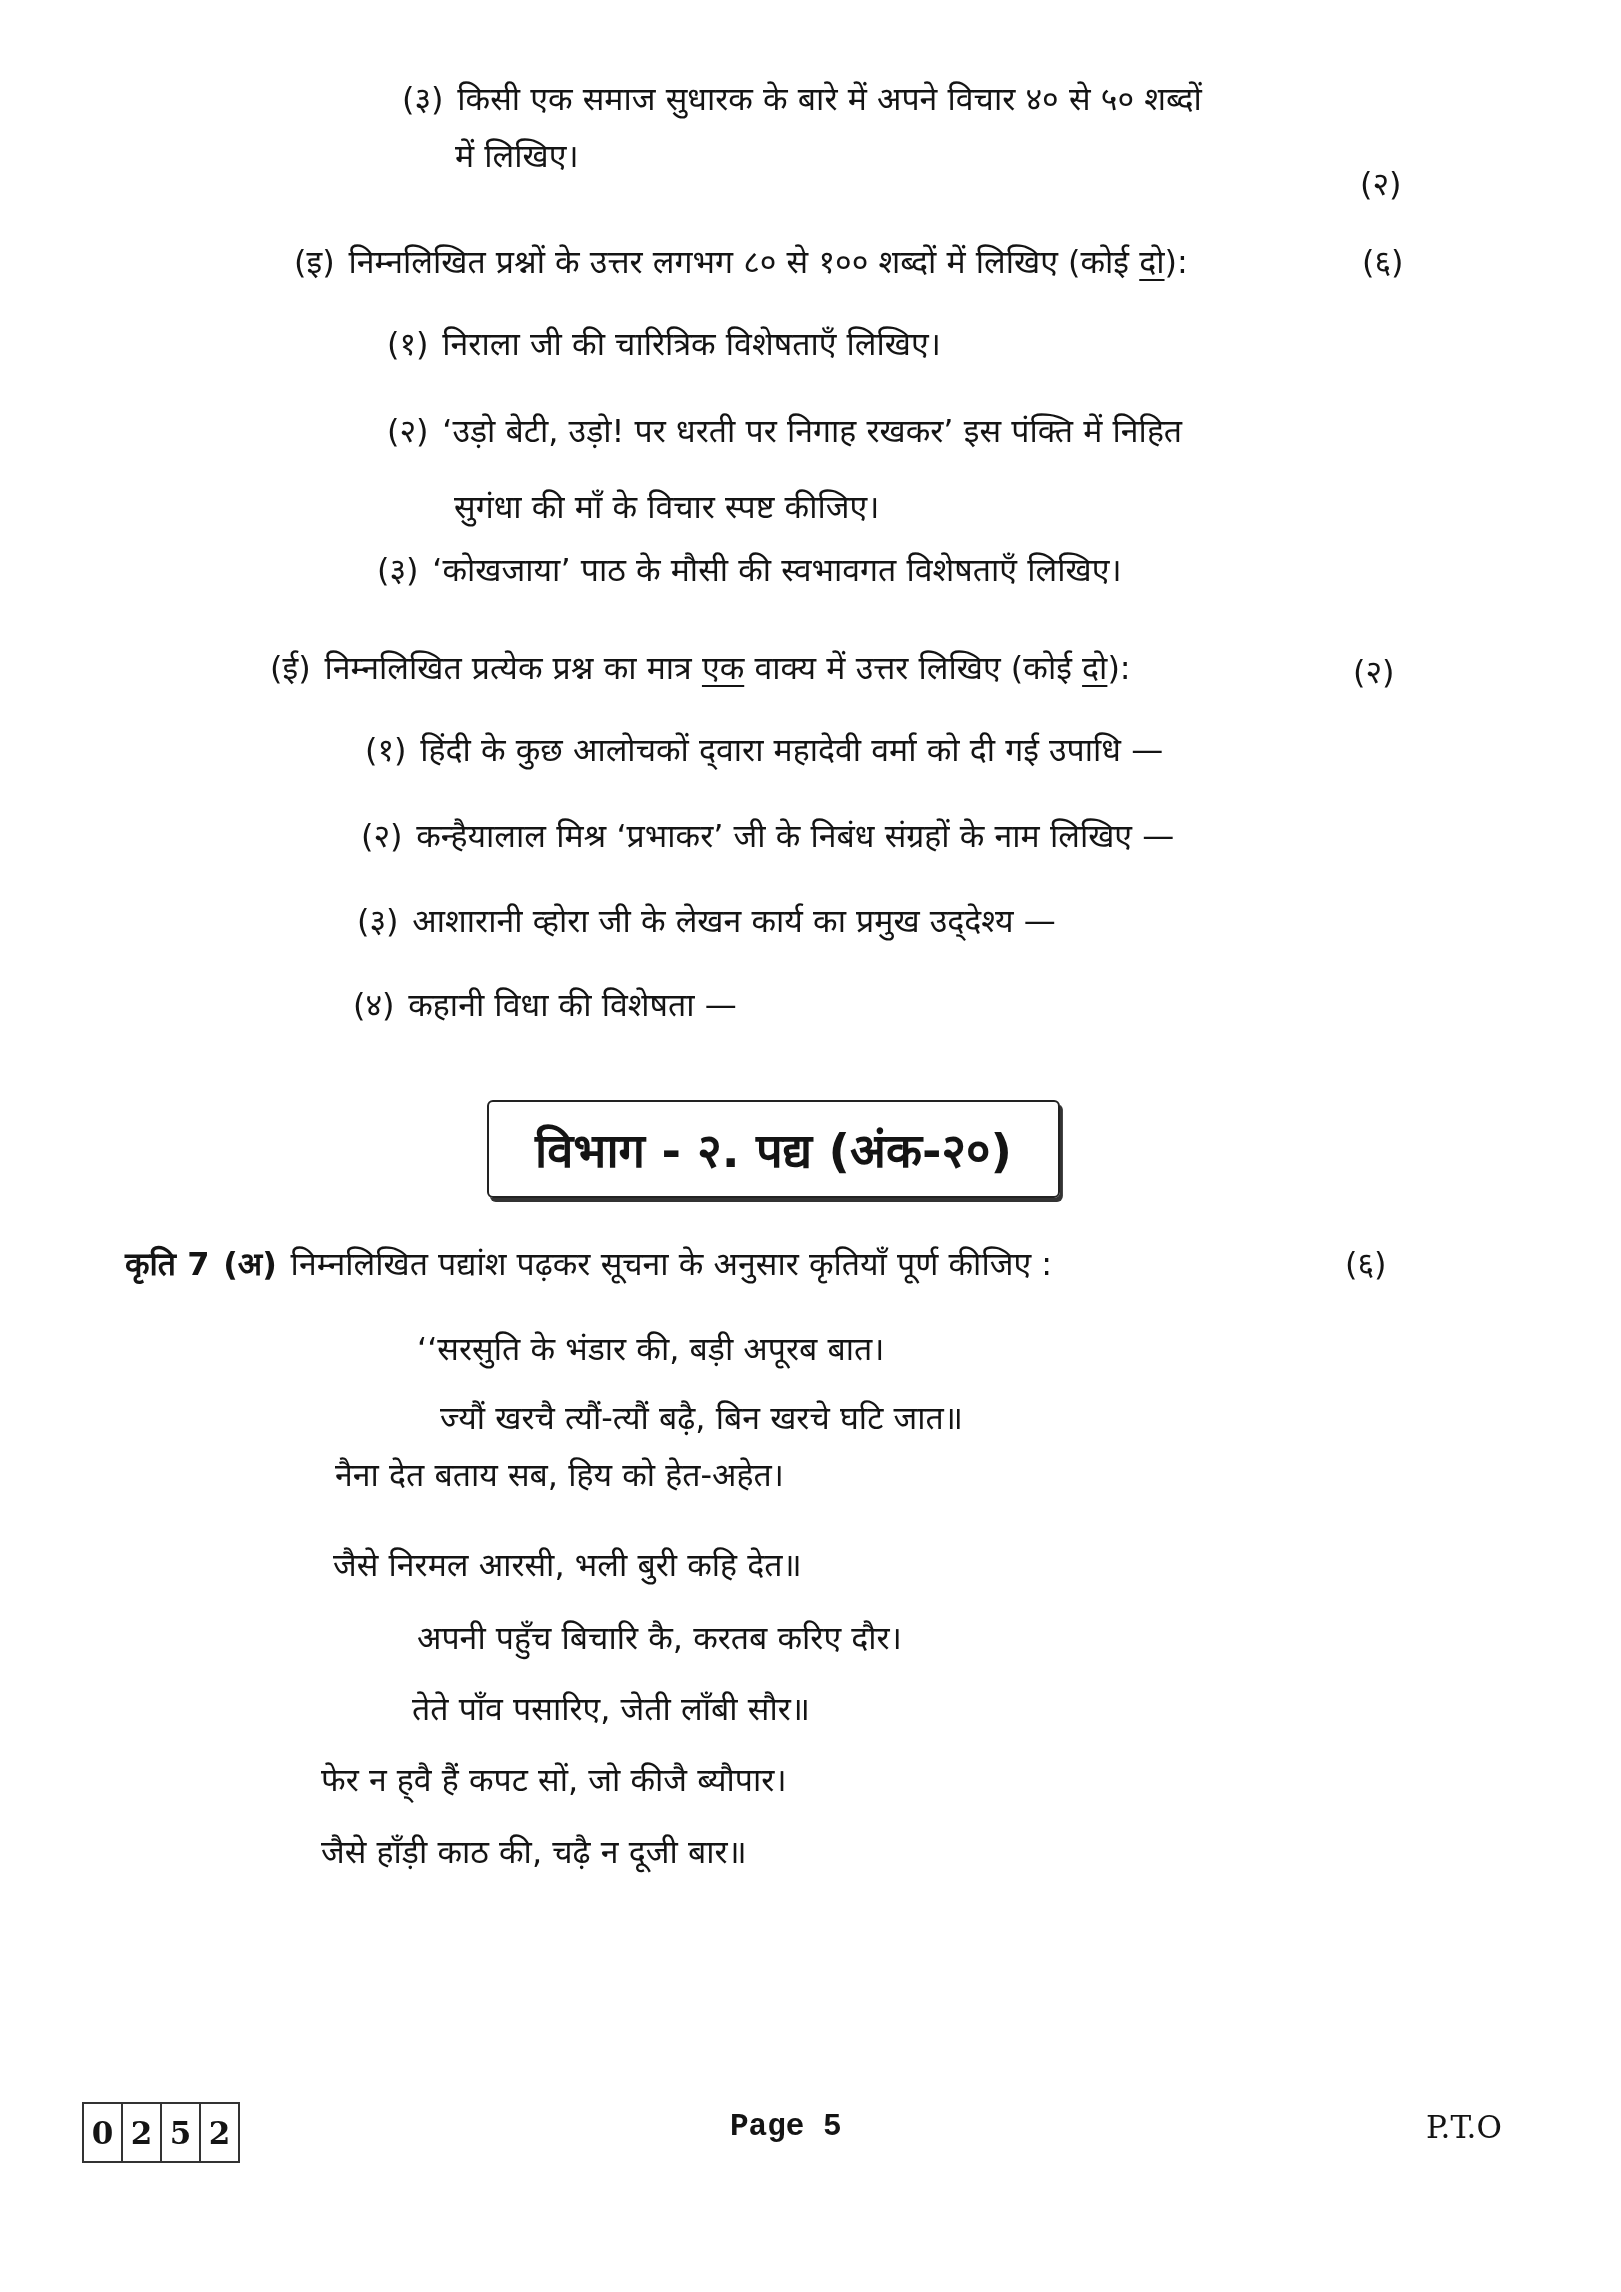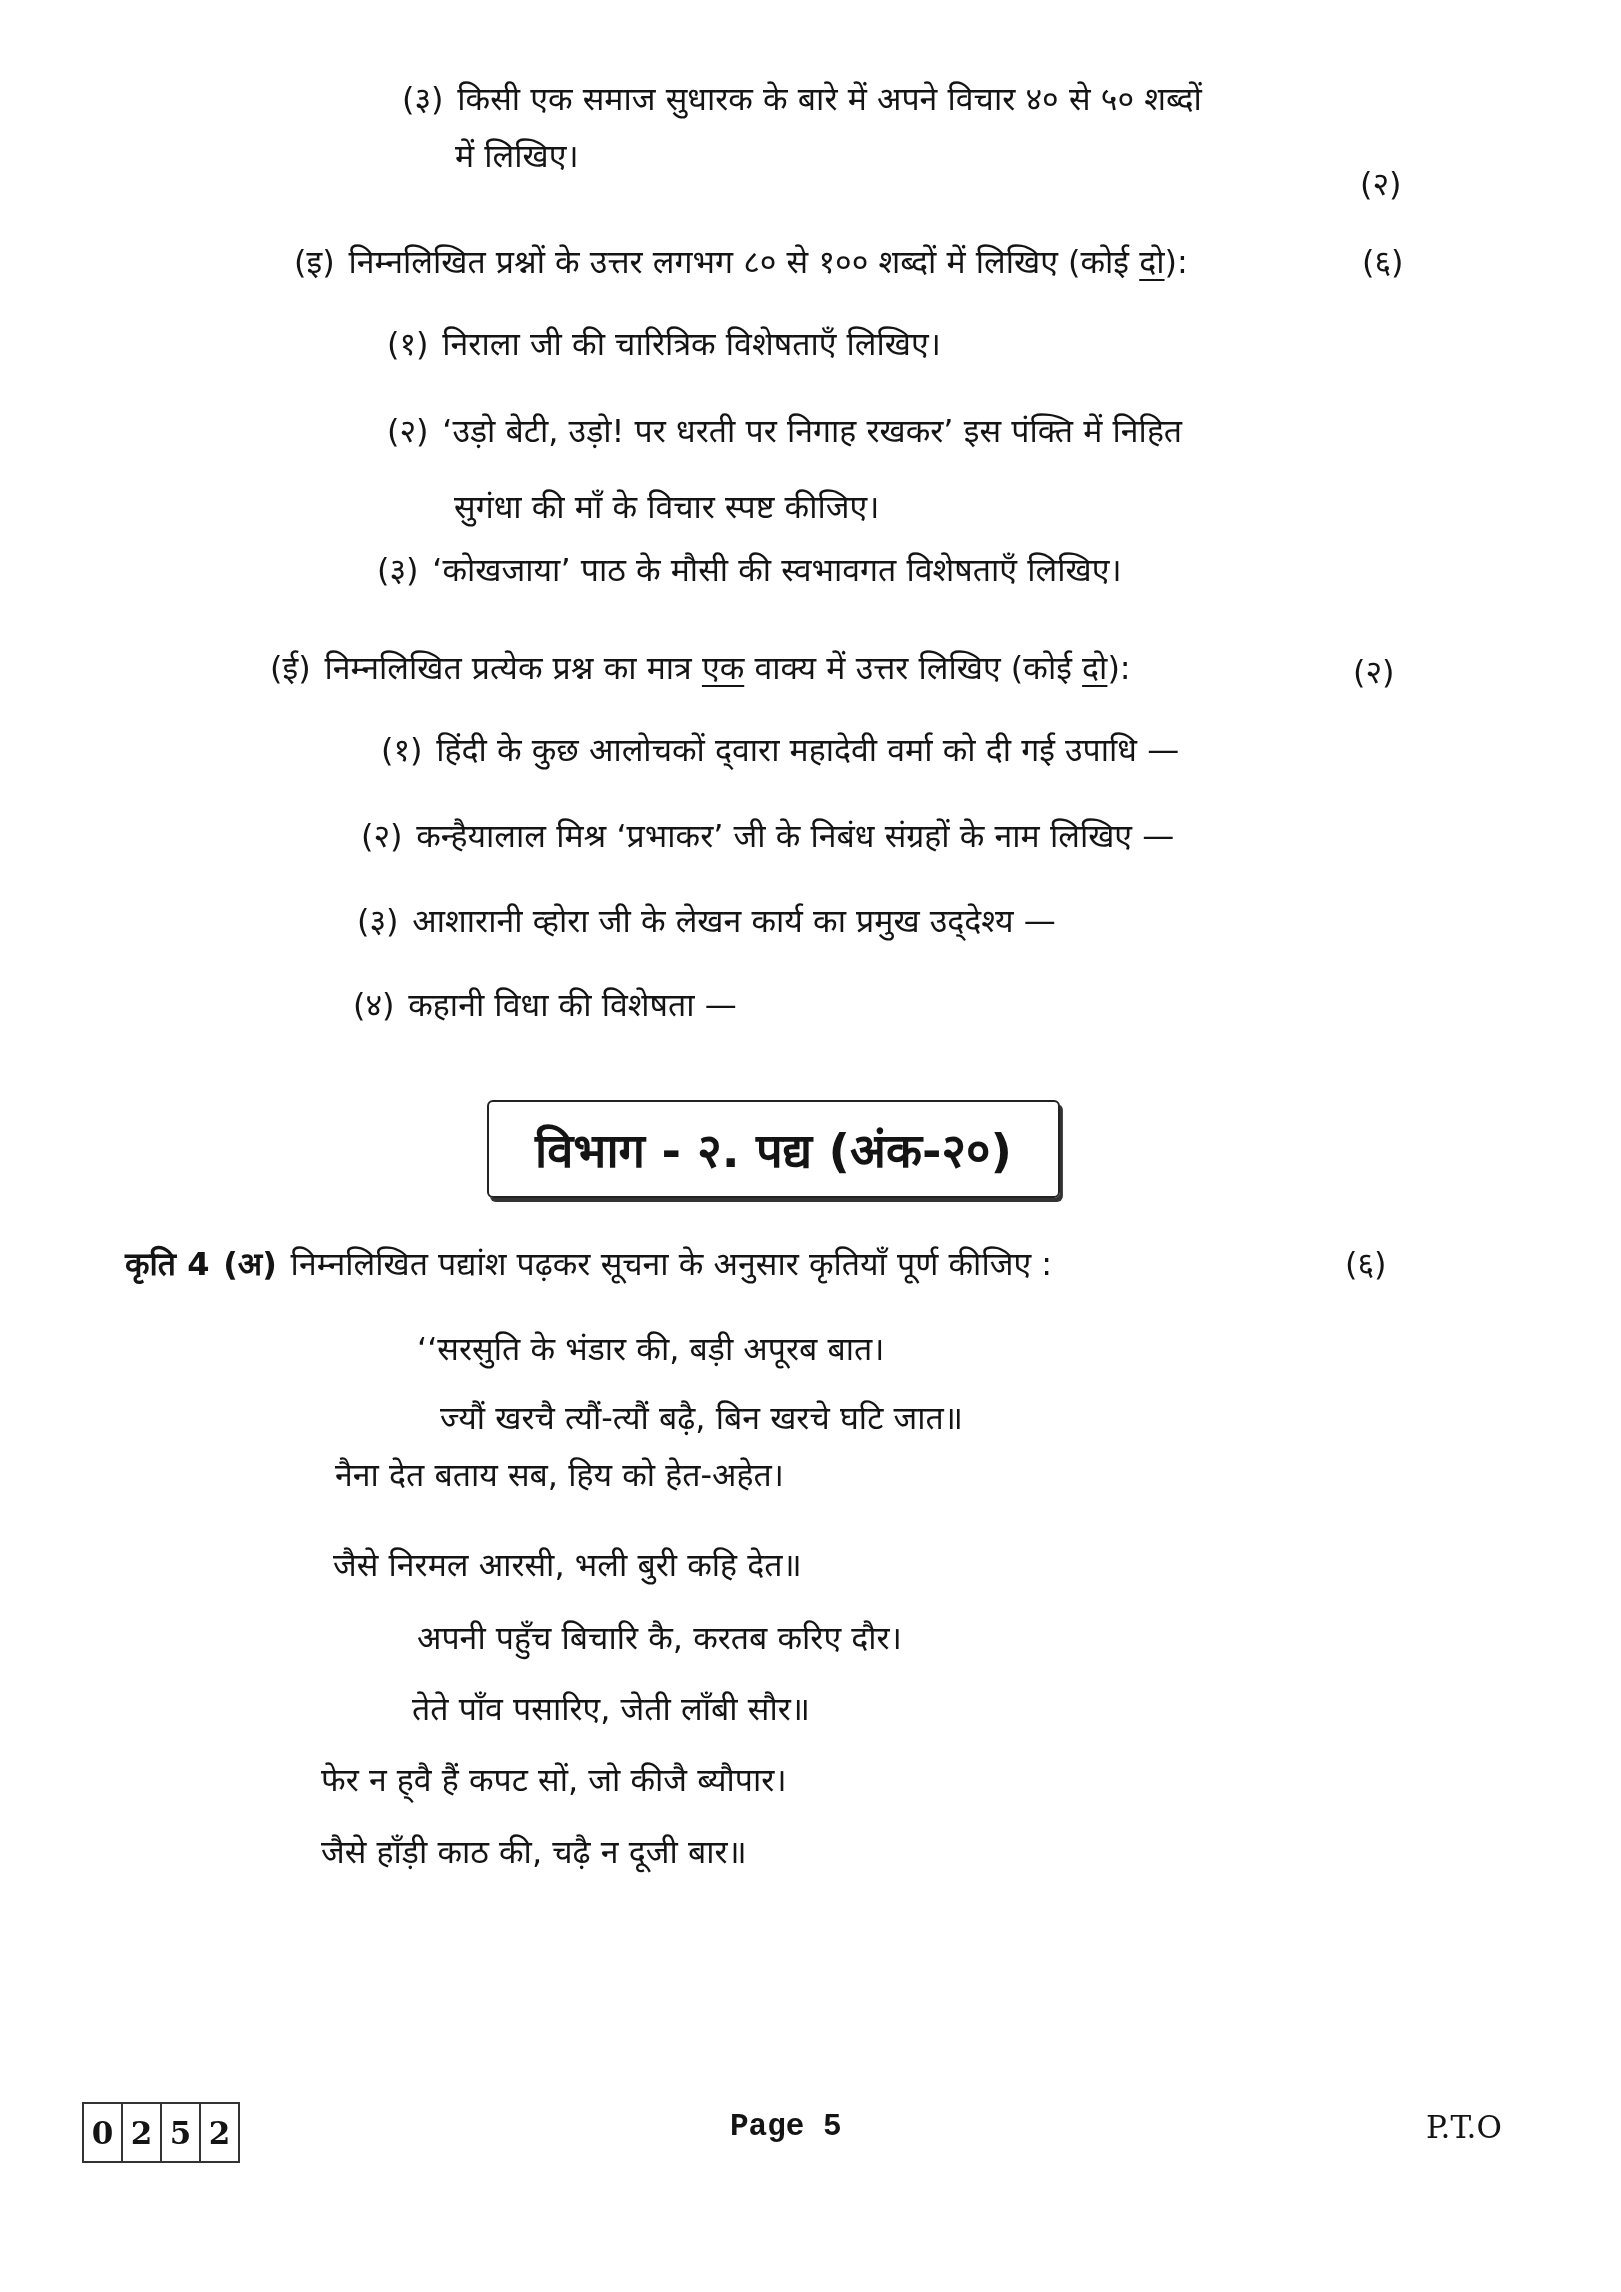--- a/index.html
+++ b/index.html
@@ -50,39 +50,39 @@
 <div class="line" style="left:454px; top:465px;margin-top:21px;">सुगंधा की माँ के विचार स्पष्ट कीजिए।</div>
 <div class="line" style="left:377px; top:549px;">
   <span class="num">(३)</span><span>‘कोखजाया’ पाठ के मौसी की स्वभावगत विशेषताएँ लिखिए।</span>
 </div>
 
 <div class="line" style="left:270px; top:647px;">
   <span class="num">(ई)</span><span>निम्नलिखित प्रत्येक प्रश्न का मात्र </span><u>एक</u><span> वाक्य में उत्तर लिखिए (कोई </span><u>दो</u><span>):</span>
 </div>
 <div class="marks" style="left:1353px; top:651px;">(२)</div>
 
-<div class="line" style="left:365px; top:729px;margin-left:16px;">
+<div class="line" style="left:365px; top:729px;">
   <span class="num">(१)</span><span>हिंदी के कुछ आलोचकों द्‌वारा महादेवी वर्मा को दी गई उपाधि —</span>
 </div>
 <div class="line" style="left:361px; top:815px;">
   <span class="num">(२)</span><span>कन्हैयालाल मिश्र ‘प्रभाकर’ जी के निबंध संग्रहों के नाम लिखिए —</span>
 </div>
 <div class="line" style="left:357px; top:900px;">
   <span class="num">(३)</span><span>आशारानी व्होरा जी के लेखन कार्य का प्रमुख उद्‌देश्य —</span>
 </div>
 <div class="line" style="left:353px; top:984px;">
   <span class="num">(४)</span><span>कहानी विधा की विशेषता —</span>
 </div>
 
 <div class="section-box">
   <span>विभाग - २. पद्य (अंक-२०)</span>
 </div>
 
 <div class="line" style="left:125px; top:1243px;">
-  <span class="num" style="font-weight:bold;">कृति 4</span><span class="num" style="font-weight:bold;">(अ)</span><span>निम्नलिखित पद्यांश पढ़कर सूचना के अनुसार कृतियाँ पूर्ण कीजिए :</span>
+  <span class="num" style="font-weight:bold;">कृति 7</span><span class="num" style="font-weight:bold;">(अ)</span><span>निम्नलिखित पद्यांश पढ़कर सूचना के अनुसार कृतियाँ पूर्ण कीजिए :</span>
 </div>
 <div class="marks" style="left:1345px; top:1243px;">(६)</div>
 
 <div class="poem" style="left:417px; top:1328px;">‘‘सरसुति के भंडार की, बड़ी अपूरब बात।</div>
 <div class="poem" style="left:420px; top:1397px;margin-left:20px;">ज्यौं खरचै त्यौं-त्यौं बढ़ै, बिन खरचे घटि जात॥</div>
 <div class="poem" style="left:335px; top:1454px;">नैना देत बताय सब, हिय को हेत-अहेत।</div>
 <div class="poem" style="left:333px; top:1544px;">जैसे निरमल आरसी, भली बुरी कहि देत॥</div>
 <div class="poem" style="left:417px; top:1617px;">अपनी पहुँच बिचारि कै, करतब करिए दौर।</div>
 <div class="poem" style="left:412px; top:1688px;">तेते पाँव पसारिए, जेती लाँबी सौर॥</div>
 <div class="poem" style="left:321px; top:1759px;">फेर न ह्‌वै हैं कपट सों, जो कीजै ब्यौपार।</div>

